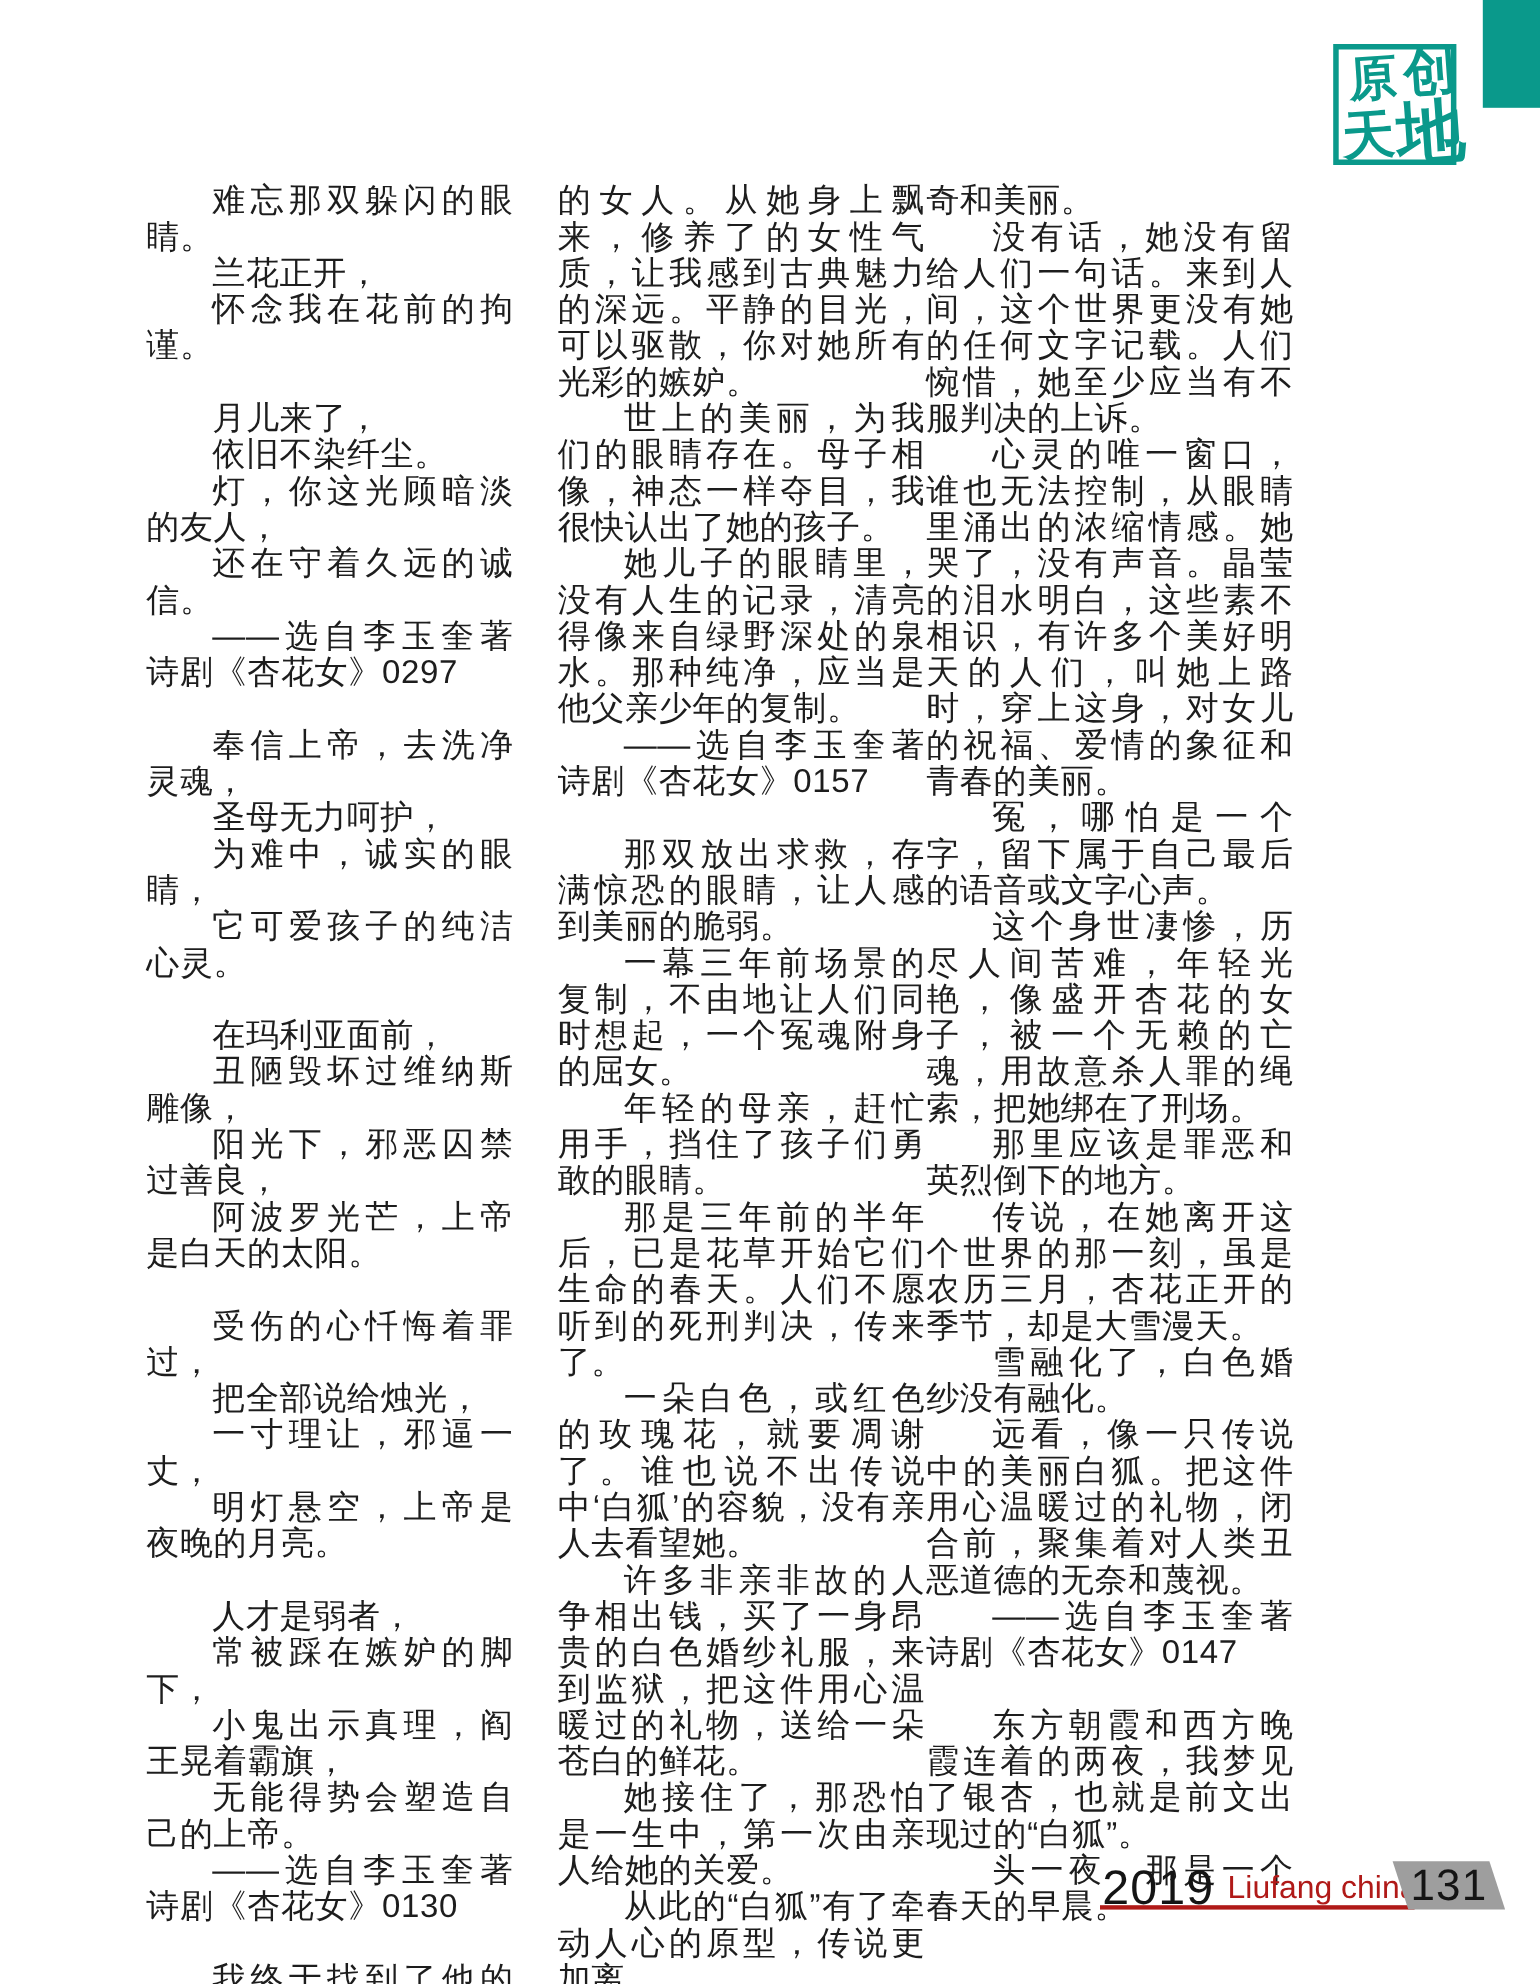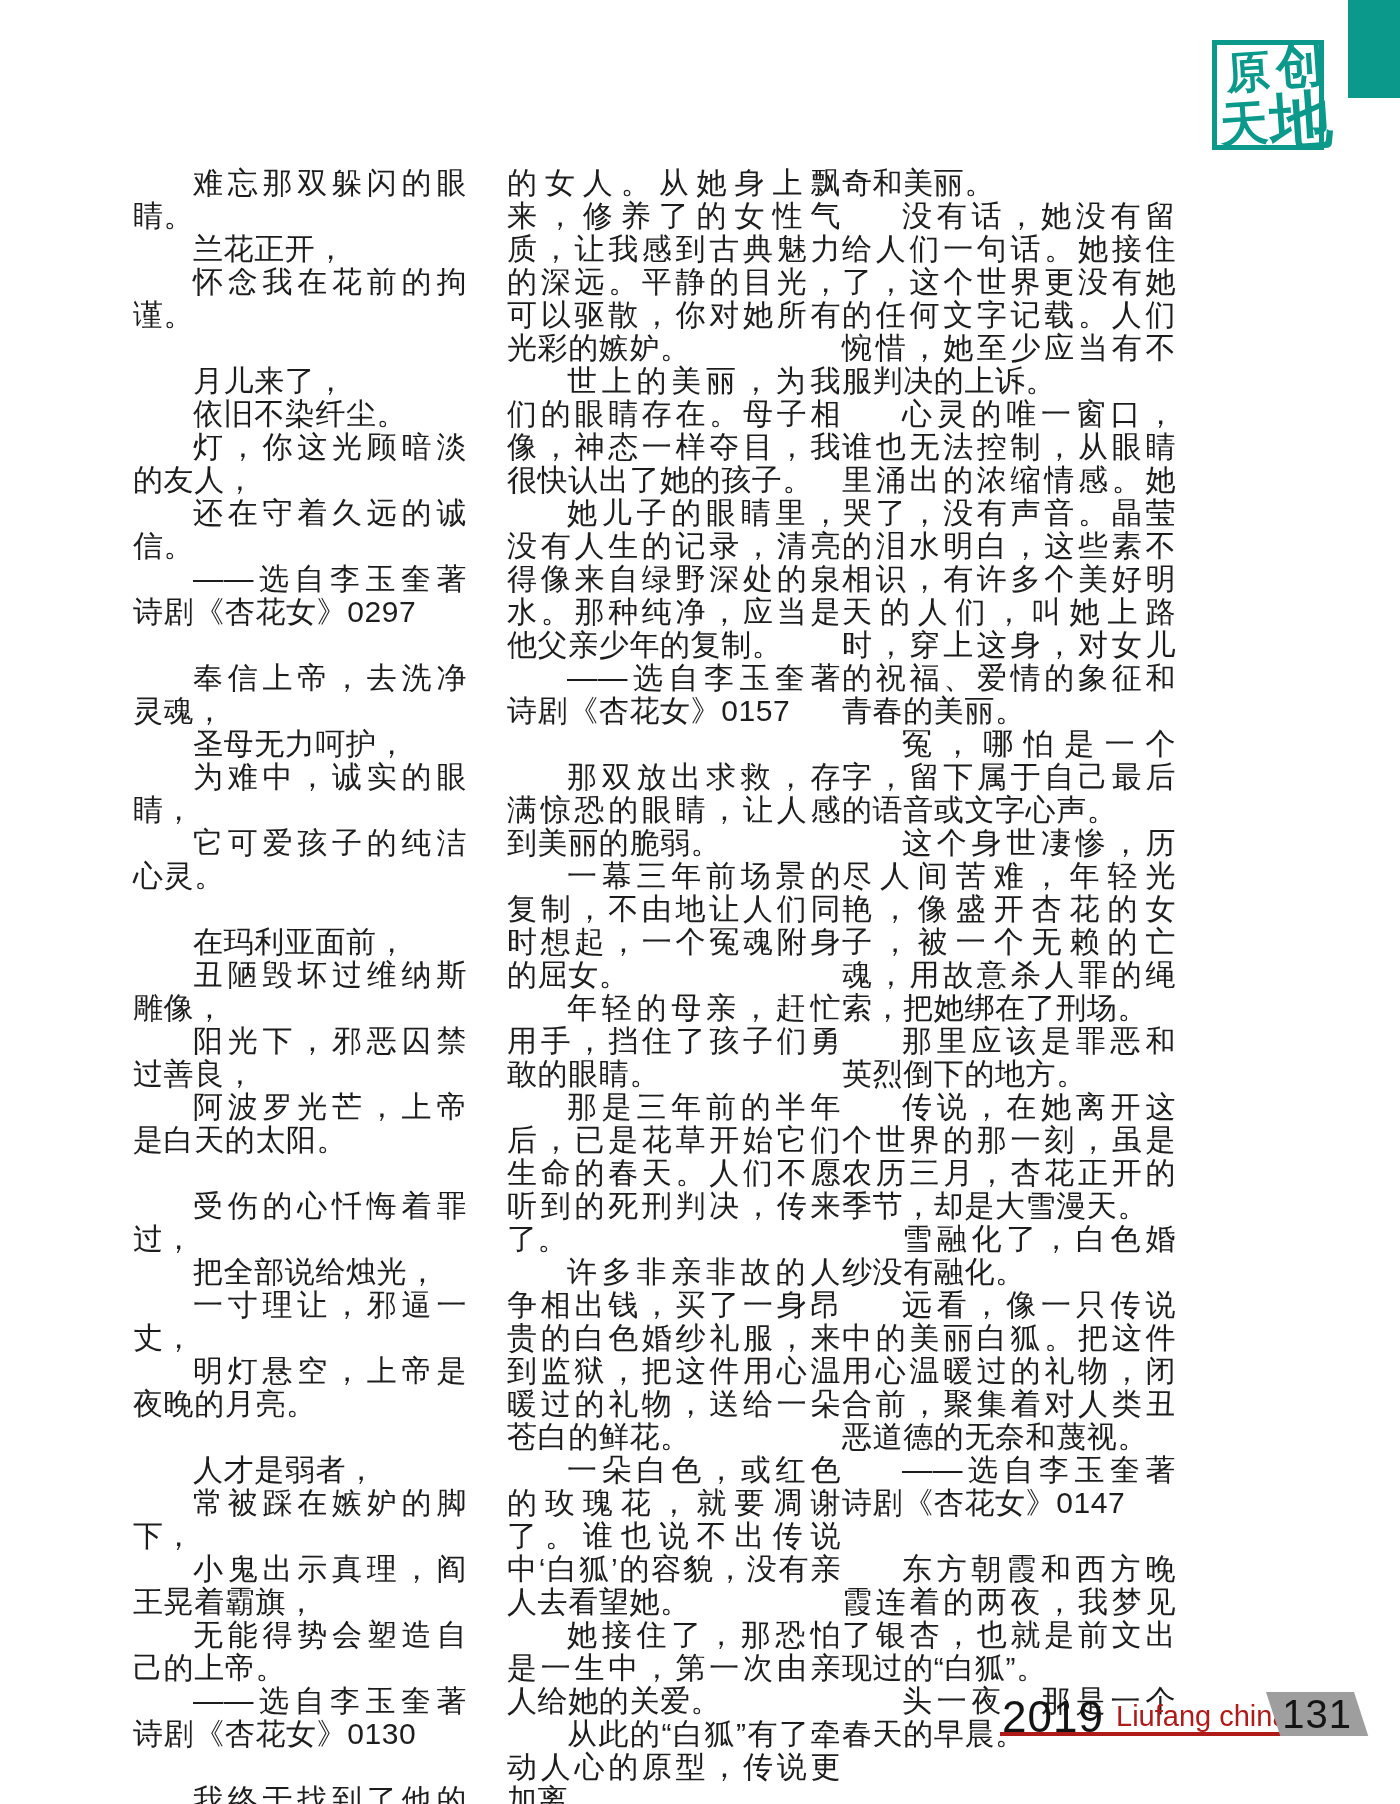--- a/index.html
+++ b/index.html
@@ -101,28 +101,28 @@
     <div class="col col-1">
         <p class="noindent">的女人。从她身上飘来，修养了的女性气质，让我感到古典魅力的深远。平静的目光，可以驱散，你对她所有光彩的嫉妒。</p>
         <p>世上的美丽，为我们的眼睛存在。母子相像，神态一样夺目，我很快认出了她的孩子。</p>
         <p>她儿子的眼睛里，没有人生的记录，清亮得像来自绿野深处的泉水。那种纯净，应当是他父亲少年的复制。</p>
         <p>——选自李玉奎著诗剧《杏花女》0157</p>
         <div class="spacer"></div>
         <p>那双放出求救，存满惊恐的眼睛，让人感到美丽的脆弱。</p>
         <p>一幕三年前场景的复制，不由地让人们同时想起，一个冤魂附身的屈女。</p>
         <p>年轻的母亲，赶忙用手，挡住了孩子们勇敢的眼睛。</p>
         <p>那是三年前的半年后，已是花草开始它们生命的春天。人们不愿听到的死刑判决，传来了。</p>
+        <p>一朵白色，或红色的玫瑰花，就要凋谢了。谁也说不出传说中‘白狐’的容貌，没有亲人去看望她。</p>
         <p>许多非亲非故的人争相出钱，买了一身昂贵的白色婚纱礼服，来到监狱，把这件用心温暖过的礼物，送给一朵苍白的鲜花。</p>
-        <p>一朵白色，或红色的玫瑰花，就要凋谢了。谁也说不出传说中‘白狐’的容貌，没有亲人去看望她。</p>
         <p>她接住了，那恐怕是一生中，第一次由亲人给她的关爱。</p>
         <p>从此的“白狐”有了牵动人心的原型，传说更加离</p>
       </div>
     <div class="col col-2">
         <p class="noindent">奇和美丽。</p>
-        <p>没有话，她没有留给人们一句话。她接住了，这个世界更没有她的任何文字记载。人们惋惜，她至少应当有不服判决的上诉。</p>
+        <p>没有话，她没有留给人们一句话。来到人间，这个世界更没有她的任何文字记载。人们惋惜，她至少应当有不服判决的上诉。</p>
         <p>心灵的唯一窗口，谁也无法控制，从眼睛里涌出的浓缩情感。她哭了，没有声音。晶莹的泪水明白，这些素不相识，有许多个美好明天的人们，叫她上路时，穿上这身，对女儿的祝福、爱情的象征和青春的美丽。</p>
         <p>冤，哪怕是一个字，留下属于自己最后的语音或文字心声。</p>
         <p>这个身世凄惨，历尽人间苦难，年轻光艳，像盛开杏花的女子，被一个无赖的亡魂，用故意杀人罪的绳索，把她绑在了刑场。</p>
         <p>那里应该是罪恶和英烈倒下的地方。</p>
         <p>传说，在她离开这个世界的那一刻，虽是农历三月，杏花正开的季节，却是大雪漫天。</p>
         <p>雪融化了，白色婚纱没有融化。</p>
         <p>远看，像一只传说中的美丽白狐。把这件用心温暖过的礼物，闭合前，聚集着对人类丑恶道德的无奈和蔑视。</p>
         <p>——选自李玉奎著诗剧《杏花女》0147</p>
         <div class="spacer"></div>
         <p>东方朝霞和西方晚霞连着的两夜，我梦见了银杏，也就是前文出现过的“白狐”。</p>

